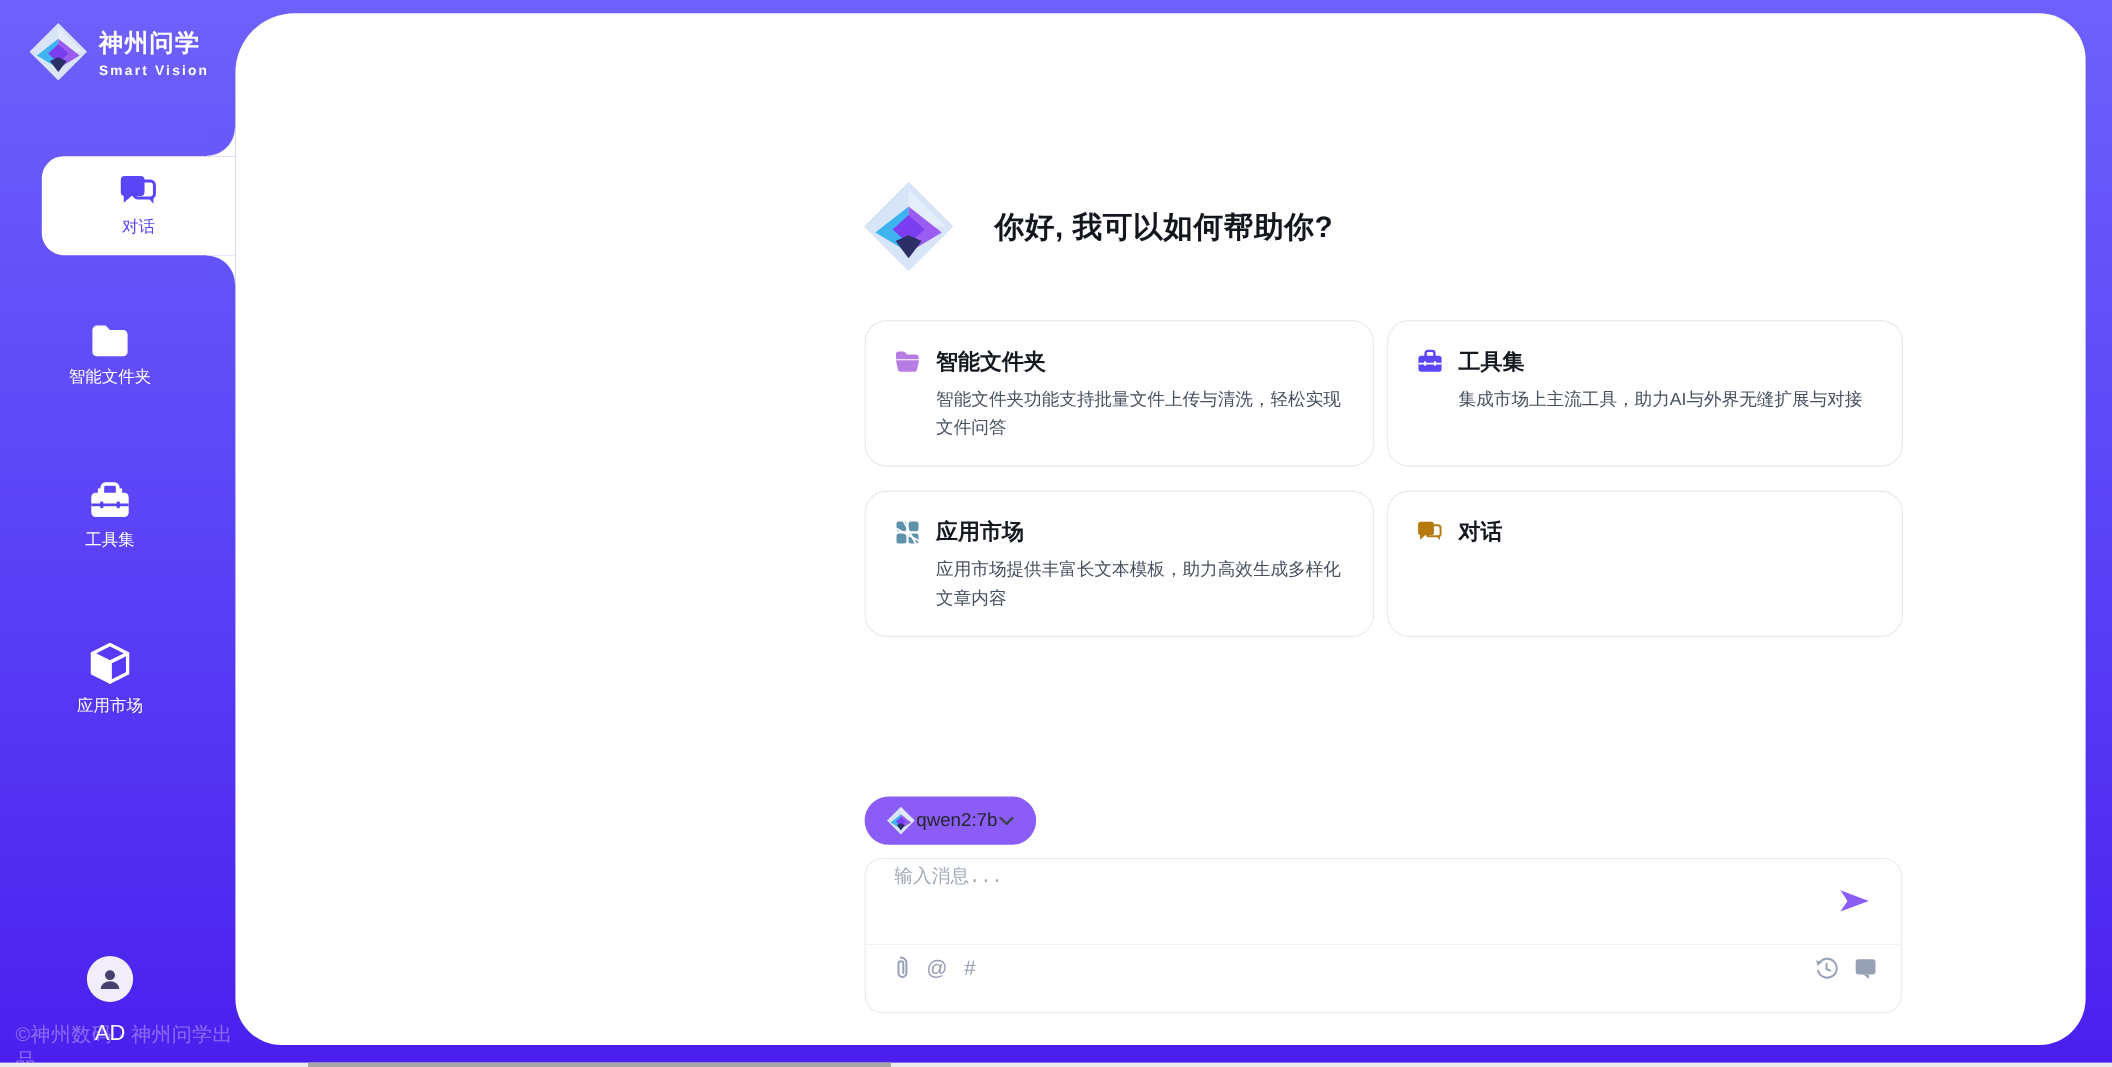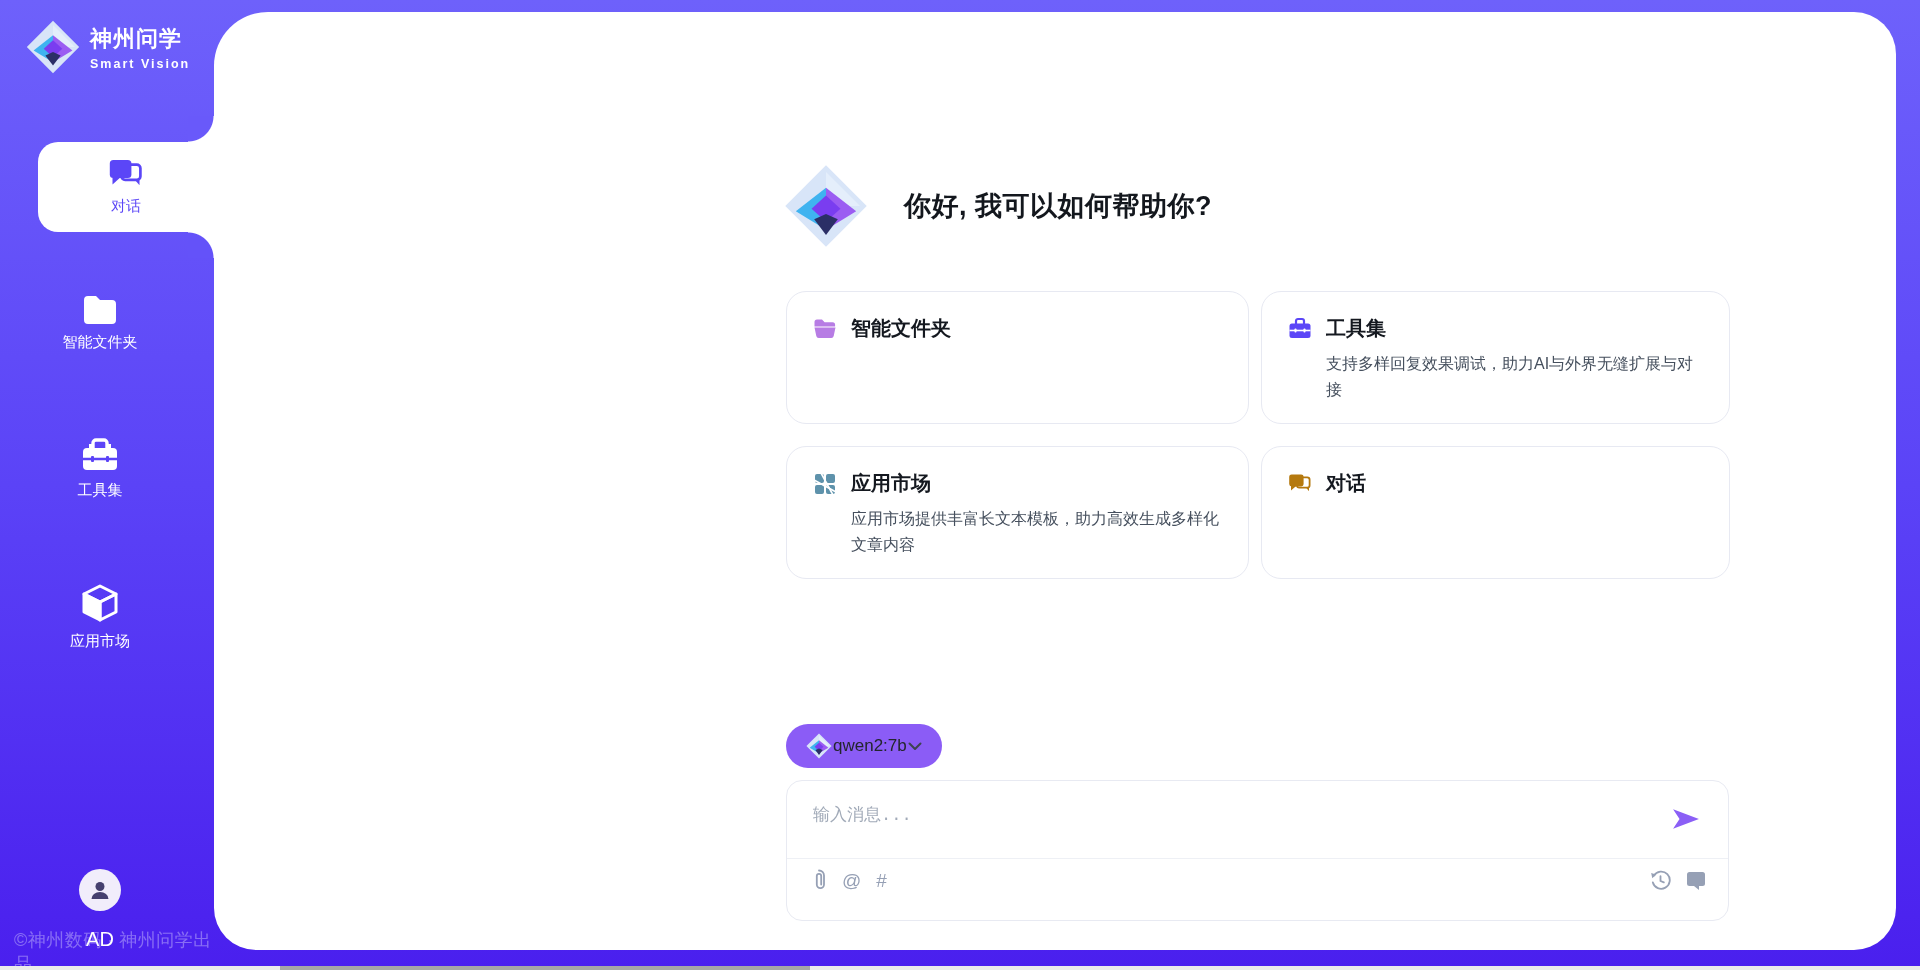--- a/index.html
+++ b/index.html
@@ -52,21 +52,21 @@
   .card-desc { margin:9px 0 0 38px; font-size:16px; line-height:26px; color:#46505e; }
 
   .model-pill { position:absolute; left:572px; top:712px; height:44px; padding:0 20px;
            border-radius:22px; background:#8b5cf6; display:flex; align-items:center; gap:1px;
            cursor:pointer; }
   .model-pill svg.logo { width:26px; height:26px; }
   .model-name { font-size:17px; color:#23262d; }
 
   .composer { position:absolute; left:572px; top:768px; width:943px; height:141px;
            background:#fff; border:1px solid #e8eaf2; border-radius:16px; }
-  .composer textarea { position:absolute; left:26px; top:22px; width:840px; height:48px;
+  .composer textarea { position:absolute; left:26px; top:4px; width:840px; height:48px;
            border:none; outline:none; resize:none; background:transparent;
            font-family:Liberation Mono, monospace; font-size:17px; color:#3a4250; }
   .composer textarea::placeholder { color:#a1aab8; }
   .send-btn { position:absolute; right:28px; top:26px; width:28px; height:24px; cursor:pointer; }
   .composer-divider { position:absolute; left:0; right:0; top:77px; border-top:1px solid #eef0f5; }
   .tools { position:absolute; left:24px; right:22px; top:88px; display:flex;
            justify-content:space-between; align-items:center; }
   .tools-left, .tools-right { display:flex; align-items:center; gap:15px; }
   .tool { color:#96a0b5; font-size:19px; line-height:1; cursor:pointer; display:flex; align-items:center; }
 
@@ -172,34 +172,35 @@
     <div class="cards">
 
       <div class="card">
         <div class="card-head">
           <svg viewBox="0 0 24 24">
             <path d="M1.5 5 a2.5 2.5 0 0 1 2.5 -2.5 h5 l2.6 2.7 h8 a2.5 2.5 0 0 1 2.5 2.5 v1.8 H1.5 Z" fill="#b77ce4"></path>
             <path d="M1.5 10.5 h21 l-1.8 8.5 a2.5 2.5 0 0 1 -2.4 2 H5.7 a2.5 2.5 0 0 1 -2.4 -2 Z" fill="#b77ce4"></path>
           </svg>
           <span class="card-title">智能文件夹</span>
         </div>
+        <p class="card-desc">智能文件夹功能支持批量文件上传与清洗，轻松实现文件问答</p>
       </div>
 
       <div class="card">
         <div class="card-head">
           <svg viewBox="0 0 24 24">
             <rect x="8" y="2" width="8" height="7" rx="2" fill="none" stroke="#5b46f7" stroke-width="2.2"></rect>
             <rect x="1.5" y="6.5" width="21" height="14.5" rx="2.5" fill="#5b46f7"></rect>
             <line x1="1.5" y1="13.5" x2="22.5" y2="13.5" stroke="#fff" stroke-width="1.6"></line>
             <rect x="6.5" y="11.5" width="2" height="4" rx="0.8" fill="#fff"></rect>
             <rect x="15.5" y="11.5" width="2" height="4" rx="0.8" fill="#fff"></rect>
           </svg>
           <span class="card-title">工具集</span>
         </div>
-        <p class="card-desc">支持多样回复效果调试，助力AI与外界无缝扩展与对接</p>
+        <p class="card-desc">集成市场上主流工具，助力AI与外界无缝扩展与对接</p>
       </div>
 
       <div class="card">
         <div class="card-head">
           <svg viewBox="0 0 24 24">
             <rect x="2" y="2" width="9" height="9" rx="2" fill="#5e92ab"></rect>
             <rect x="13" y="2" width="9" height="9" rx="2" fill="#5e92ab"></rect>
             <rect x="2" y="13" width="9" height="9" rx="2" fill="#5e92ab"></rect>
             <rect x="13" y="13" width="9" height="9" rx="2" fill="#5e92ab"></rect>
             <line x1="1" y1="8" x2="23" y2="20" stroke="#fff" stroke-width="1.6"></line>

